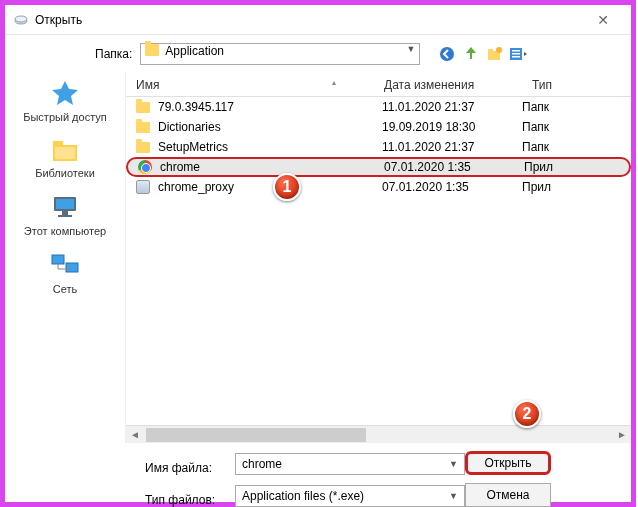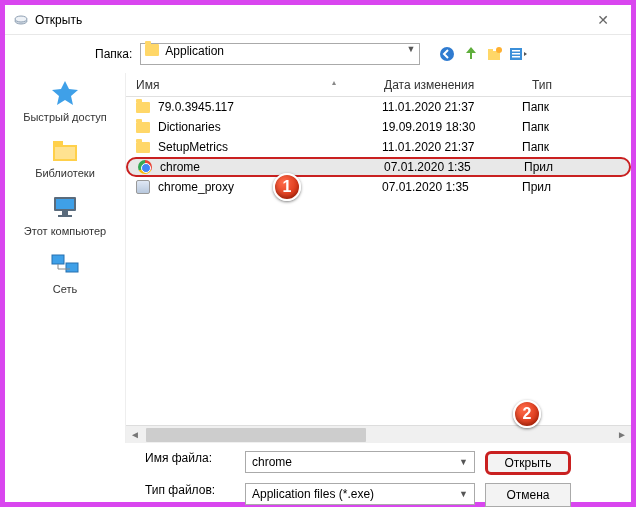--- a/index.html
+++ b/index.html
@@ -34,21 +34,21 @@
 .row .folder-i { width: 14px; height: 11px; background: #ffd768; border-radius: 1px; position: relative; }
 .row .folder-i::before { content:''; position:absolute; top:-3px; left:0; width:6px; height:3px; background:#ffd768; border-radius:1px 1px 0 0; }
 .row .name { width: 224px; }
 .row .date { width: 140px; }
 .row .type { flex: 1; }
 .exe-i { width:14px; height:14px; border:1px solid #999; background:linear-gradient(#dfe8f5,#b8c8dd); border-radius:2px; }
 .scrollbar-h { height: 18px; background: #f0f0f0; display: flex; align-items: center; border-top: 1px solid #ddd; }
 .scrollbar-h .arrow { width: 18px; text-align: center; color: #777; font-size: 10px; }
 .scrollbar-h .thumb { width: 220px; height: 14px; background: #cdcdcd; margin-left: 2px; border-radius: 1px; }
 .bottom { padding: 8px 12px 8px 140px; display: flex; flex-direction: column; gap: 8px; }
-.bottom-row { display: flex; align-items: flex-start; gap: 10px; }
+.bottom-row { display: flex; align-items: flex-end; }
 .bottom-label { width: 90px; }
 .combo { width: 230px; height: 22px; border: 1px solid #aaa; display: flex; align-items: center; padding: 0 6px; background: #fff; }
 .combo .dd { margin-left: auto; font-size: 9px; color: #555; }
 .btn { width: 86px; height: 24px; border: 1px solid #aaa; background: #f3f3f3; display: flex; align-items: center; justify-content: center; cursor: pointer; }
 .btn.primary { border: 3px solid #c92020; border-radius: 6px; }
 .marker { position: absolute; width: 28px; height: 28px; border-radius: 50%; background: radial-gradient(circle at 35% 30%, #ff6b4a, #c81e00); border: 2px solid #fff; box-shadow: 0 1px 3px rgba(0,0,0,.5), inset 0 -2px 4px rgba(0,0,0,.3); color: #fff; font-weight: bold; font-size: 16px; display: flex; align-items: center; justify-content: center; z-index: 10; }
 .chrome-i { width:14px; height:14px; border-radius:50%; background: conic-gradient(#ea4335 0 120deg,#fbbc05 120deg 240deg,#34a853 240deg 360deg); position:relative; }
 .chrome-i::after { content:''; position:absolute; top:3px; left:3px; width:8px; height:8px; background:#4285f4; border:1.5px solid #fff; border-radius:50%; }
 svg { display: block; }
 </style>

